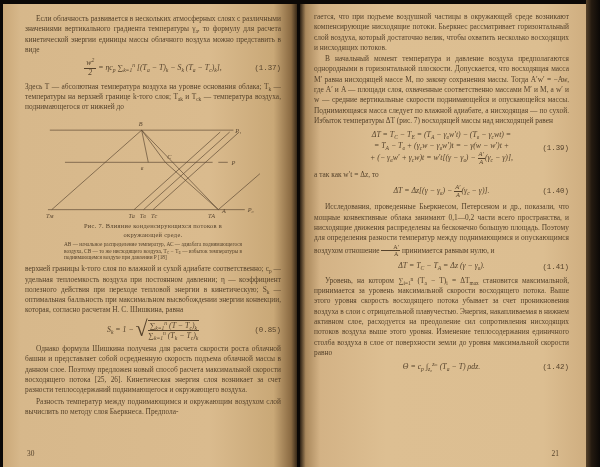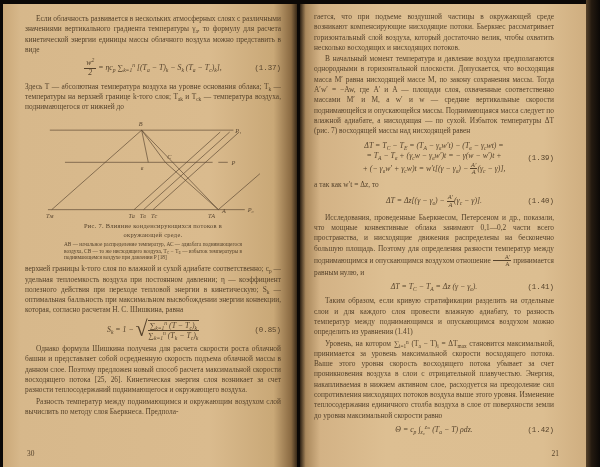--- a/index.html
+++ b/index.html
@@ -23,21 +23,21 @@
   }
   .page-right{
     left:300px;width:286px;
     background:linear-gradient(to right,#2c2013 0%,#a9885c 2%,#d3b285 7%,#ddbf92 30%,#dcbe91 85%,#cfae80 100%);
   }
   .edge-right{
     position:absolute;top:0;right:0;width:14px;height:467px;
     background:linear-gradient(to right,#57422a 0%,#241a10 40%,#0b0806 100%);
   }
   .page-inner{padding:10px 16px 0 22px;}
-  .page-right .page-inner{padding:8px 32px 0 14px;}
+  .page-right .page-inner{padding:8px 17px 0 14px;}
 
   
   p.body-text{
     margin:0 0 1px 0;
     font-size:7.4px;line-height:10.3px;
     text-indent:11px;
     text-align:justify;
   }
   p.noindent{text-indent:0;}
   sub,sup{font-size:0.72em;line-height:0;}
@@ -194,21 +194,20 @@
       <p class="body-text">Исследования, проведенные Бьеркнесом, Петерсеном и др., показали, что мощные конвективные облака занимают 0,1—0,2 части всего пространства, и нисходящие движения распределены на бесконечно большую площадь. Поэтому для определения разности температур между поднимающимся и опускающимся воздухом отношение <span class="ifrac">
             <span class="fn">A′</span>
             <span class="fd">A</span>
           </span> принимается равным нулю, и</p>
 
       <div class="eq">
         <span>ΔT = T<sub>С</sub> − T<sub>А</sub> = Δz (γ − γ<sub>в</sub>).</span>
         <span class="eqnum">(1.41)</span>
       </div>
 
-      <p class="body-text">Таким образом, если кривую стратификации разделить на отдельные слои и для каждого слоя провести влажную адиабату, то разность температур между поднимающимся и опускающимся воздухом можно определить из уравнения (1.41)</p>
       <p class="body-text">Уровень, на котором ∑<sub>i=1</sub><sup>n</sup> (T<sub>а</sub> − T)<sub>i</sub> = ΔT<sub>max</sub> становится максимальной, принимается за уровень максимальной скорости восходящего потока. Выше этого уровня скорость восходящего потока убывает за счет проникновения воздуха в слои с отрицательной плавучестью. Энергия, накапливаемая в нижнем активном слое, расходуется на преодоление сил сопротивления нисходящих потоков воздуха выше этого уровня. Изменение теплосодержания единичного столба воздуха в слое от поверхности земли до уровня максимальной скорости равно</p>
 
       <div class="eq">
         <span>Θ = c<sub>p</sub> ∫<sub>z₀</sub><sup>zₘ</sup> (T<sub>а</sub> − T) ρdz.</span>
         <span class="eqnum">(1.42)</span>
       </div>
     </div>
     <div class="pageno pageno-right">21</div>
   </div>
 

